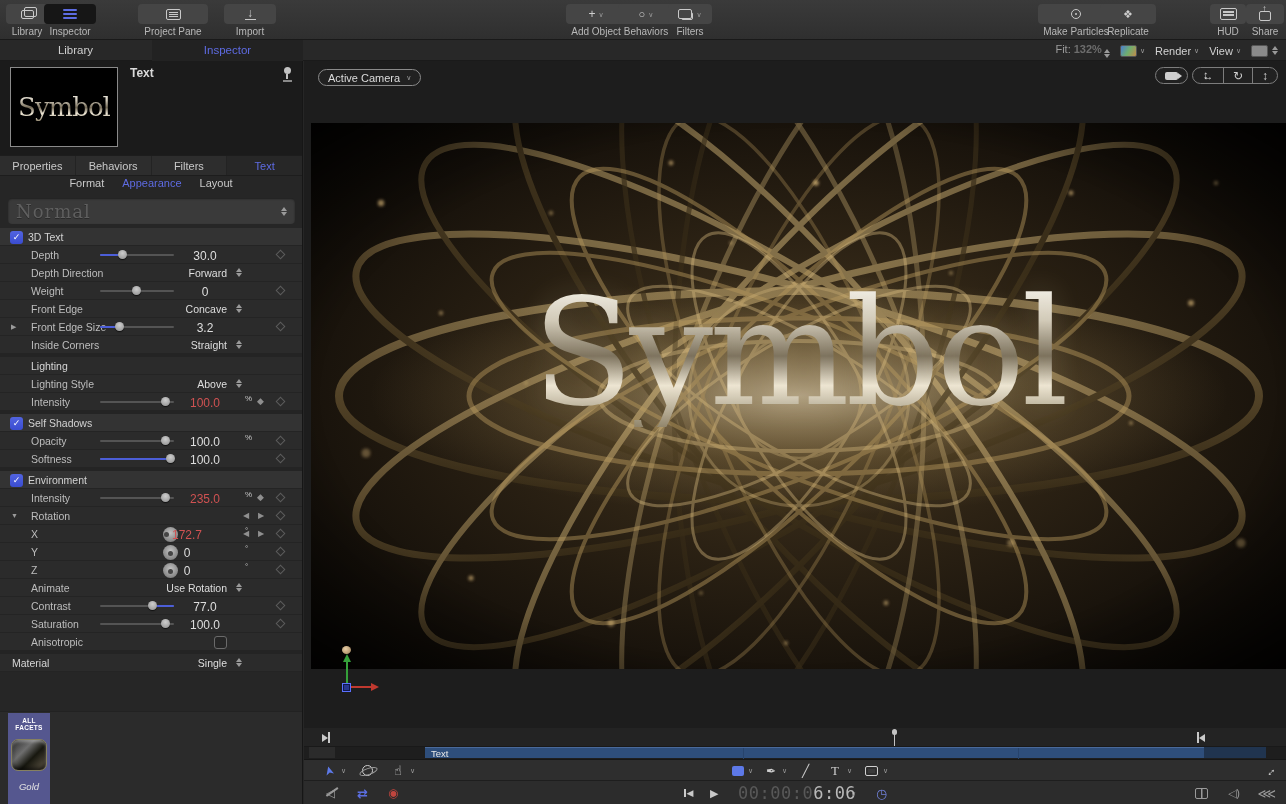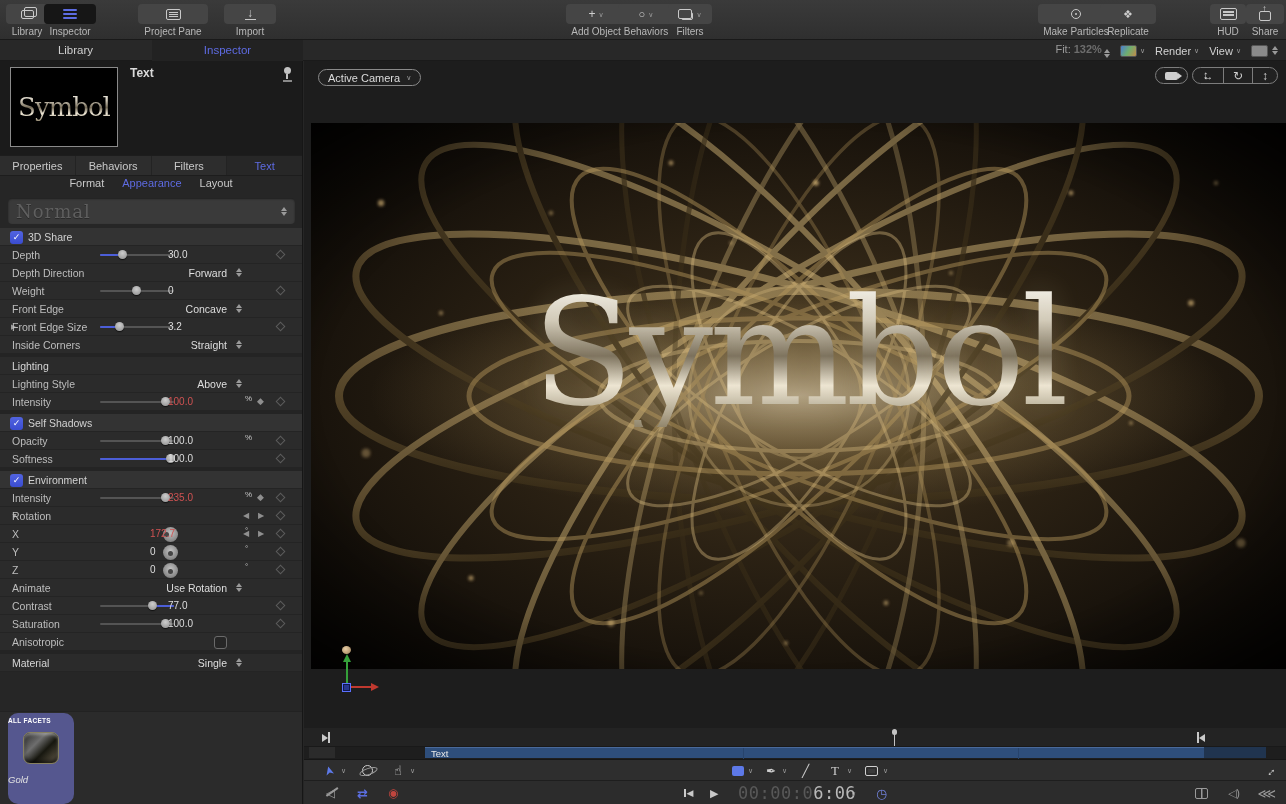--- a/index.html
+++ b/index.html
@@ -65,46 +65,46 @@
   #subtabs .sel{color:#5e6be2;}
   #presetbox{position:absolute;left:8px;top:137px;width:287px;height:26px;background:#3a3a3a;border-radius:4px;box-shadow:inset 0 1px 2px rgba(0,0,0,.5);display:flex;align-items:center;}
   #presetbox .pname{flex:1;padding-left:8px;font-family:"DejaVu Serif","Liberation Serif",serif;font-size:18px;color:#5f5f5f;letter-spacing:1px;text-shadow:0 1px 0 #2a2a2a;}
   #presetbox .stp{margin-right:8px;}
 
   #rows{position:absolute;left:0;top:167px;width:100%;}
   .row{position:relative;height:18px;background:#2b2b2b;border-bottom:1px solid #242424;}
   .row.cbrow{background:#333333;}
   .row.hdr{background:#2b2b2b;}
   .gap{height:3px;background:#242424;}
-  .lbl{position:absolute;left:12px;top:3px;font-size:10.5px;color:#bdbdbd;white-space:nowrap;}
+  .lbl{position:absolute;left:31px;top:3px;font-size:10.5px;color:#bdbdbd;white-space:nowrap;}
   .cbrow .lbl{left:28px;color:#d2d2d2;}
   .hdr .lbl{color:#d6d6d6;}
   .disc{position:absolute;left:11px;top:5px;font-size:7px;color:#9a9a9a;line-height:1;}
   .cb{position:absolute;left:10px;top:2.5px;width:13px;height:13px;border-radius:3px;background:linear-gradient(#5264e0,#3a4cd0);color:#fff;font-size:9px;line-height:13px;text-align:center;}
   .cb.off{background:#262626;border:1px solid #6a6a6a;}
   .cb.valpos{left:214px;}
   .slider{position:absolute;left:100px;top:8px;width:74px;height:2px;background:#545454;border-radius:1px;}
   .slider .fill{position:absolute;top:0;height:2px;background:#4c5ed8;border-radius:1px;}
   .slider .thumb{position:absolute;top:-4px;width:9px;height:9px;margin-left:-4px;border-radius:50%;background:radial-gradient(circle at 50% 35%,#cdcdcd,#8d8d8d);box-shadow:0 1px 1px rgba(0,0,0,.6);}
-  .val{position:absolute;left:168px;top:3px;width:74px;text-align:left;font-size:10px;color:#dedede;}
+  .val{position:absolute;left:168px;top:3px;width:74px;text-align:center;font-size:12px;color:#dedede;}
   .val.red{color:#d05252;}
   .unit{position:absolute;left:245px;top:1px;font-size:8px;color:#c5c5c5;}
   .pop{position:absolute;right:75px;top:3px;font-size:10.5px;color:#dedede;white-space:nowrap;}
   .pstep{position:absolute;right:60px;top:3.5px;}
   .kfd{position:absolute;left:277px;top:5px;width:7px;height:7px;border:1px solid #5c5c5c;transform:rotate(45deg);}
   .kfn{position:absolute;left:257px;top:4px;font-size:9px;color:#8f8f8f;line-height:1;}
   .kfl{position:absolute;left:243px;top:5px;font-size:8px;color:#8f8f8f;line-height:1;}
   .kfr{position:absolute;left:258px;top:5px;font-size:8px;color:#8f8f8f;line-height:1;}
   .dial{position:absolute;left:163px;top:1.5px;width:15px;height:15px;border-radius:50%;background:radial-gradient(circle at 50% 40%,#c2c2c2,#828282 75%);}
   .dial i{position:absolute;width:5px;height:5px;border-radius:50%;background:#454545;}
   .dial.dx i{left:1px;top:5px;}
   .dial.dy i{left:5px;top:6px;}
 
   #material{position:absolute;left:0;top:650px;width:100%;height:93px;background:#2b2b2b;border-top:1px solid #222;}
-  #mtile{position:absolute;left:8px;top:1px;width:66px;height:91px;background:#55578f;border-radius:10px;}
+  #mtile{position:absolute;left:8px;top:1px;width:42px;height:91px;background:#55578f;text-align:center;}
   #mtile .mhdr{font-size:6.5px;font-weight:bold;color:#fff;letter-spacing:.3px;margin-top:4px;}
   #mtile .mswatch{width:36px;height:32px;margin:8px auto 0;border-radius:7px;background:linear-gradient(135deg,#2a2a2a 0%,#6e6e6e 35%,#17170f 60%,#4a4436 85%);border:1px solid #86805f;box-shadow:inset 0 2px 3px rgba(255,255,255,.35), inset 0 -2px 4px rgba(0,0,0,.7);}
   #mtile .mname{font-size:9.5px;font-style:italic;color:#e2e2e2;margin-top:10px;}
 
   
   #viewport{position:absolute;left:304px;top:61px;width:982px;height:667px;background:#1d1d1d;}
   #activecam{position:absolute;left:14px;top:8px;height:17px;padding:0 9px;border:1px solid #8a8a8a;border-radius:9px;display:flex;align-items:center;gap:6px;font-size:11px;color:#dcdcdc;background:rgba(40,40,40,.4);}
   #camgrp{position:absolute;right:8px;top:6px;display:flex;gap:4px;align-items:center;}
   .pillbtn{height:17px;border:1px solid #7d7d7d;border-radius:9px;display:flex;align-items:center;color:#cfcfcf;background:rgba(40,40,40,.4);}
   .pillbtn .seg{padding:0 9px;height:100%;display:flex;align-items:center;justify-content:center;border-right:1px solid #7d7d7d;font-size:11px;}
@@ -320,21 +320,21 @@
       <span class="stp">
           <i class="u"></i>
           <i class="d"></i>
         </span>
     </div>
 
     <div id="rows">
 
       <div class="row cbrow">
         <span class="cb">✓</span>
-        <span class="lbl">3D Share</span>
+        <span class="lbl">3D Text</span>
       </div>
 
       <div class="row">
         <span class="lbl">Depth</span>
         <span class="slider">
             <span class="fill" style="left:0;width:30%;"></span>
             <span class="thumb" style="left:30%;"></span>
           </span>
         <span class="val">30.0</span>
         <span class="kfd"></span>

